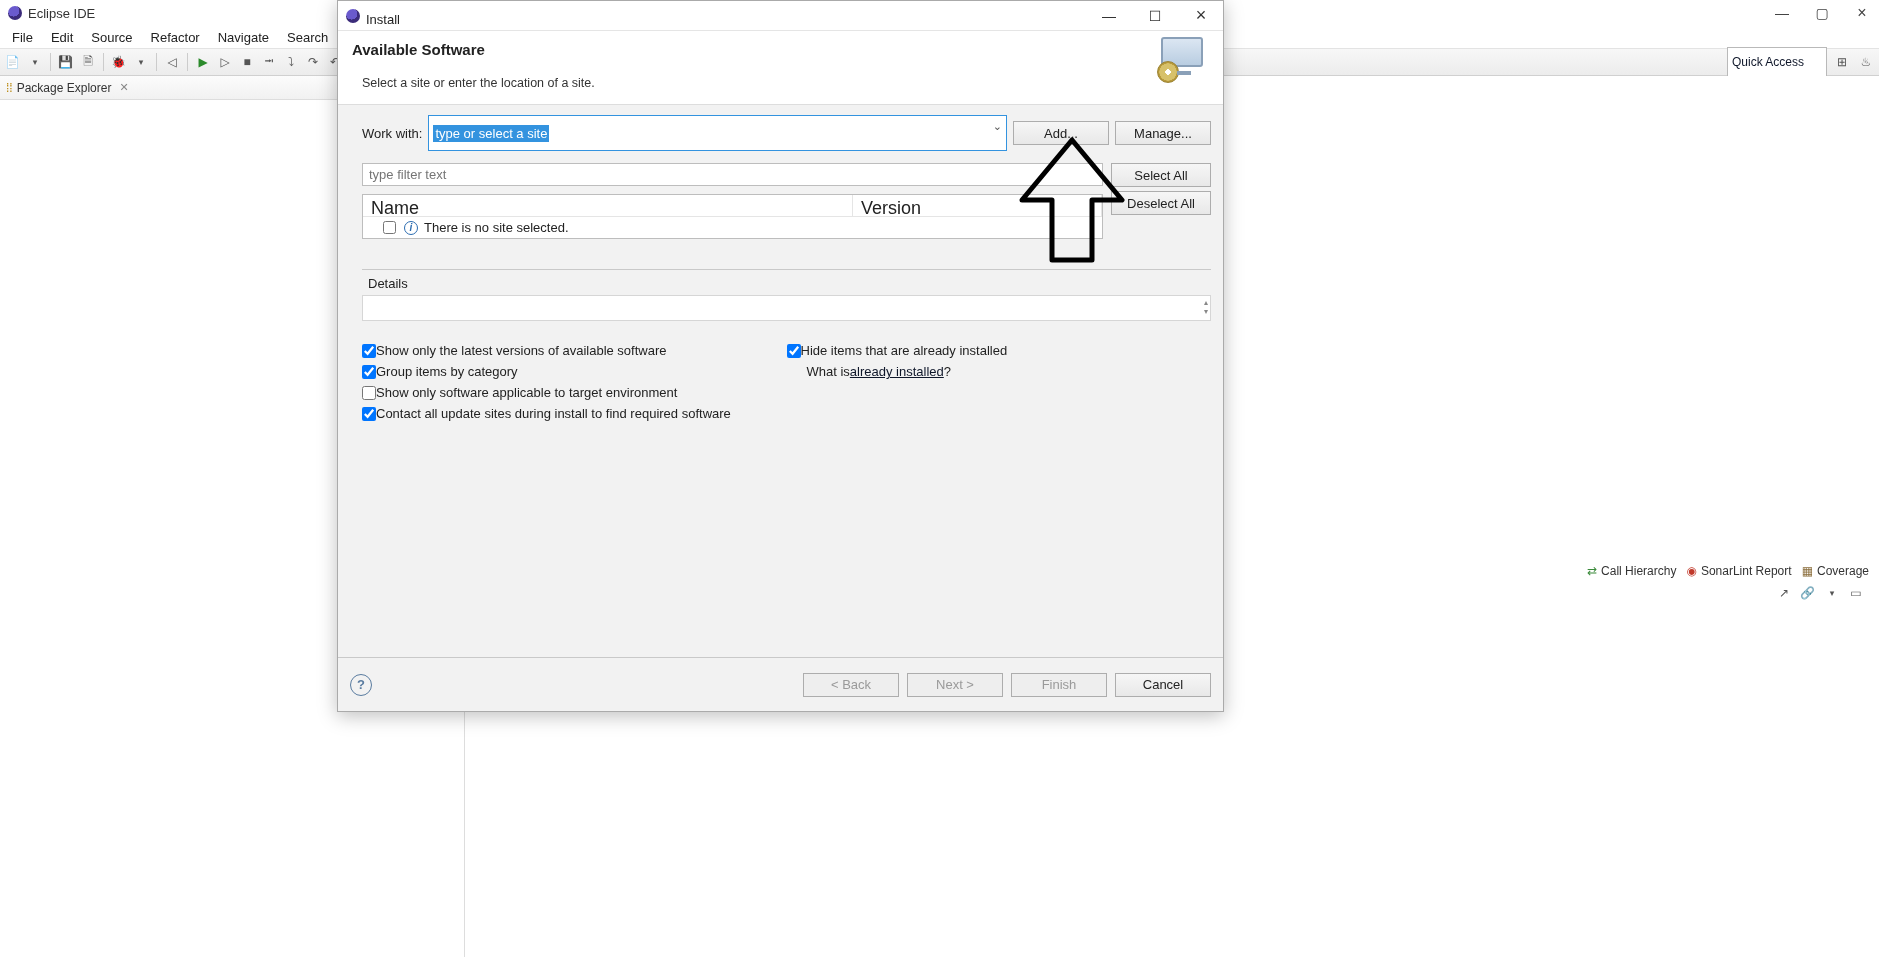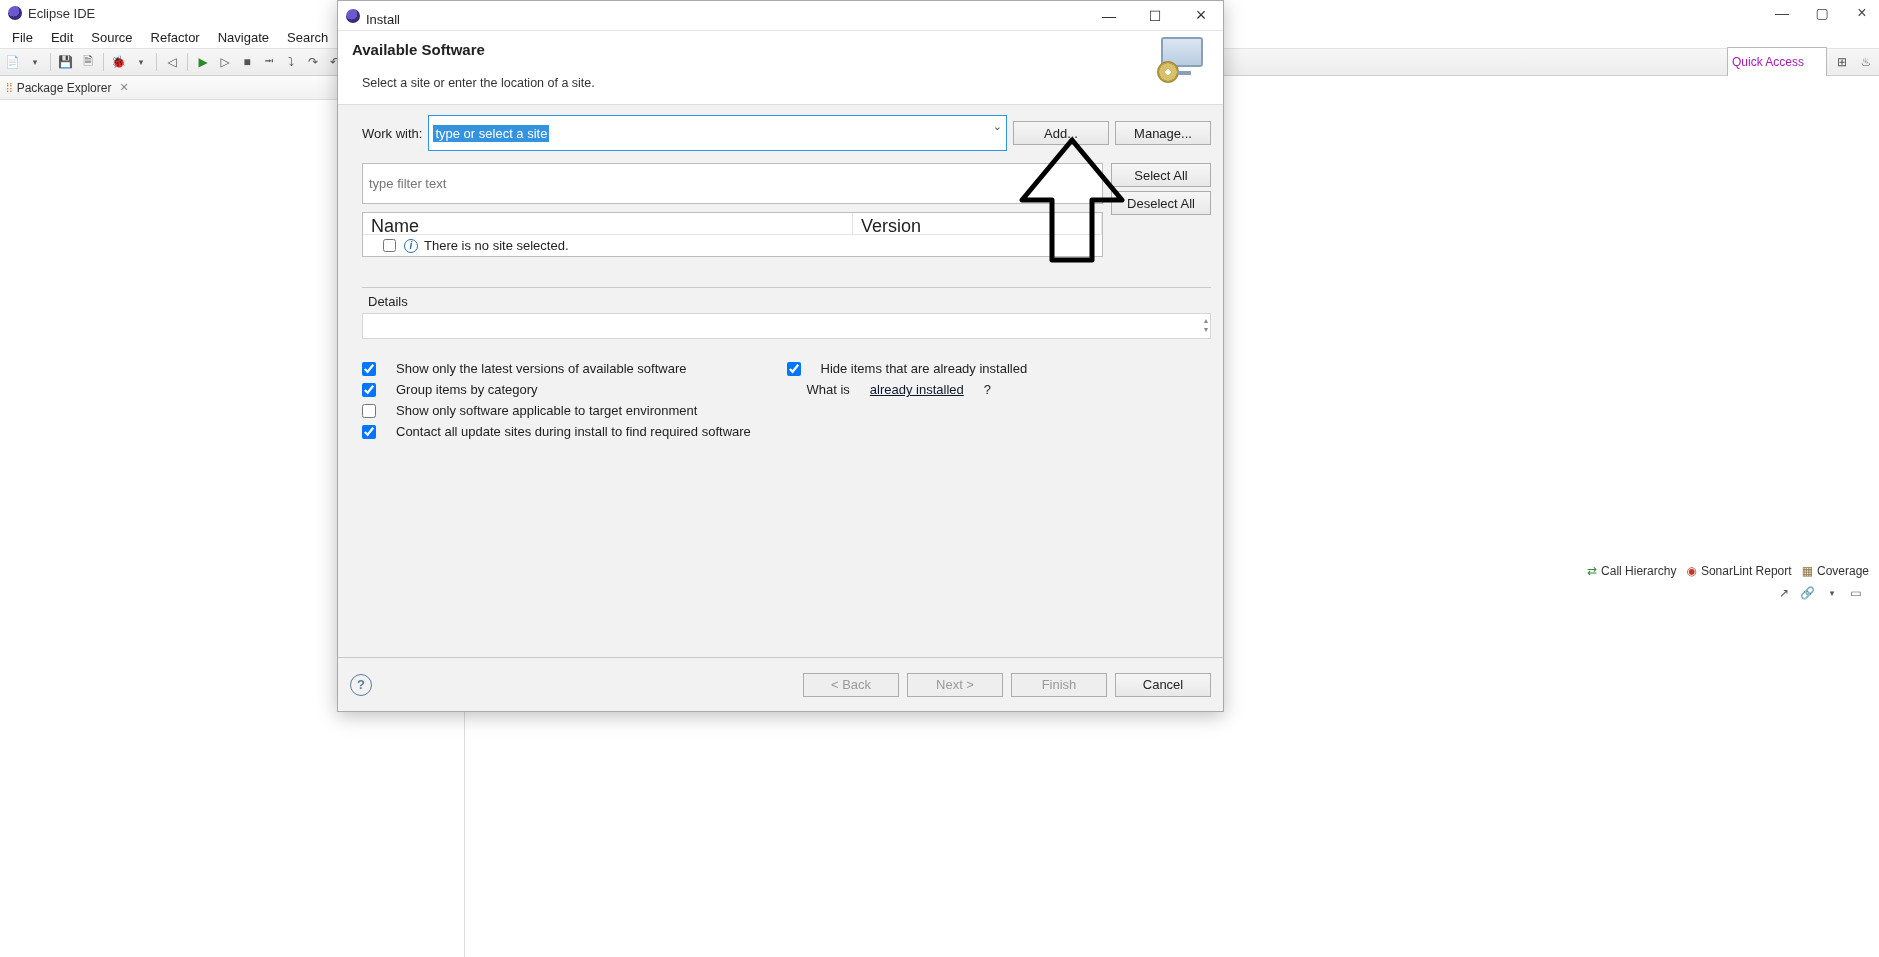--- a/index.html
+++ b/index.html
@@ -12,21 +12,21 @@
   .eclipse-winctrls { position: absolute; right: 8px; top: 4px; display: flex; gap: 22px; align-items: center; }
   .eclipse-winctrls span { width: 18px; height: 18px; display: inline-flex; align-items: center; justify-content: center; color: #444; font-size: 14px; }
 
   .menubar { display: flex; height: 22px; align-items: center; padding: 0 4px; background: #fff; gap: 2px; }
   .menubar span { padding: 2px 8px; font-size: 13px; color: #222; }
 
   .toolbar { display: flex; align-items: center; height: 28px; background: linear-gradient(#f7f7f7,#ececec); border-top: 1px solid #e3e3e3; border-bottom: 1px solid #d0d0d0; padding: 0 4px; gap: 4px; }
   .tb-btn { width: 18px; height: 18px; display: inline-flex; align-items: center; justify-content: center; font-size: 12px; color: #555; }
   .tb-sep { width: 1px; height: 18px; background: #ccc; margin: 0 2px; }
   .toolbar-right { margin-left: auto; display: flex; align-items: center; gap: 6px; }
-  .quick-access { border: 1px solid #b9b9b9; background: #fff; width: 100px; height: 30px; font-size: 12px; padding: 0 4px; color: #a21caf; display: flex; align-items: center; }
+  .quick-access { border: 1px solid #b9b9b9; background: #fff; width: 100px; height: 30px; font-size: 12px; padding: 0 4px; color: #0f172a; display: flex; align-items: center; }
 
   .main-area { position: relative; height: calc(957px - 26px - 22px - 28px); background: #fff; display: flex; }
   .pkg-explorer { width: 465px; border-right: 1px solid #ddd; }
   .pkg-tab { display:flex; align-items:center; height: 24px; padding: 0 6px; background: linear-gradient(#fcfcfc,#f1f1f1); border-bottom: 1px solid #ddd; font-size: 12px; color: #333; gap:4px;}
   .pkg-tab .xclose { margin-left:4px; color:#888; font-size:11px;}
   .right-tabs { position:absolute; right:10px; top:488px; display:flex; gap:10px; align-items:center; font-size:12px; color:#333;}
   .right-tabs .tab { display:flex; align-items:center; gap:4px;}
   .mini-toolbar { position:absolute; right:14px; top:508px; display:flex; gap:6px; align-items:center;}
   
   
@@ -48,37 +48,37 @@
   .dlg-body { flex:1; padding: 10px 12px 0 12px; display:flex; flex-direction:column;margin-left:12px; }
   .row { display: flex; align-items: center; gap: 6px; }
   .lbl { font-size: 13px; }
   .combo { flex:1; height: 36px; border: 1px solid #3393df; background: #fff; display:flex; align-items:center; position:relative;}
   .combo .sel { background:#3393df; color:#fff; padding: 1px 2px; margin-left:4px; font-size:13px;}
   .combo .chev { position:absolute; right:4px; top:4px; font-size:11px; color:#555;}
   .dlg-btn { min-width: 96px; height: 24px; border: 1px solid #adadad; background: linear-gradient(#f6f6f6,#e8e8e8); font-size: 13px; color:#222; display:inline-flex; align-items:center; justify-content:center; cursor:pointer;}
   .dlg-btn:disabled { color:#9a9a9a; background:#eee; }
 
   .filter-row { margin-top: 12px; display:flex; gap:8px; }
-  .filter-input { flex:1; height:24px; border:1px solid #bdbdbd; background:#fff; font-size:13px; padding: 12px 6px; color:#a21caf;}
+  .filter-input { flex:1; height:24px; border:1px solid #bdbdbd; background:#fff; font-size:13px; padding: 3px 6px; color:#a21caf;}
   .side-btns { display:flex; flex-direction:column; gap:4px; width:100px;}
   .tree-wrap { display:flex; gap:8px; }
   .tree { flex:1; height: 186px; border:1px solid #bdbdbd; background:#fff; }
   .tree-header { display:flex; height:22px; border-bottom:1px solid #e5e5e5; }
   .tree-header div { padding:3px 8px; font-size:18px; border-right:1px solid #e5e5e5;}
   .tree-row { display:flex; align-items:center; gap:6px; padding: 3px 20px; font-size:13px;}
   .tree-row input { margin-right:2px;}
   .info-i { width:14px; height:14px; border-radius:50%; border:1px solid #2b6cb0; color:#2b6cb0; font-size:10px; display:inline-flex; align-items:center; justify-content:center; font-style:italic; font-weight:bold;}
 
   .details { margin-top: 30px; border-top:1px solid #c9c9c9; padding-top:4px;}
   .details-lbl { font-size:13px; padding: 2px 6px; }
   .details-box { height:26px; border:1px solid #d6d6d6; background:#fff; margin-top:2px; position:relative;}
   .details-box .spin { position:absolute; right:2px; top:2px; display:flex; flex-direction:column; font-size:8px; color:#888; line-height:9px;}
 
   .opts { margin-top: 22px; display:grid; grid-template-columns: 1fr 1fr; row-gap:6px; font-size:13px;}
-  .chk { display:flex; align-items:center; gap:20px;}
+  .chk { display:flex; align-items:center; gap:0;}
   .chk input { width:14px; height:14px;}
   .link { color:#0f172a; text-decoration:underline; cursor:pointer;}
 
   .dlg-footer { height: 54px; border-top:1px solid #c9c9c9; display:flex; align-items:center; padding: 0 12px; gap:8px; margin-top:auto;}
   .dlg-footer .help { width:22px; height:22px; border:1.5px solid #5a7ca0; border-radius:50%; color:#5a7ca0; display:flex; align-items:center; justify-content:center; font-weight:bold;}
   .dlg-footer .spacer { flex:1; }
 
   
   .arrow-svg { position:absolute; left:972px; top:130px; pointer-events:none; }
 

